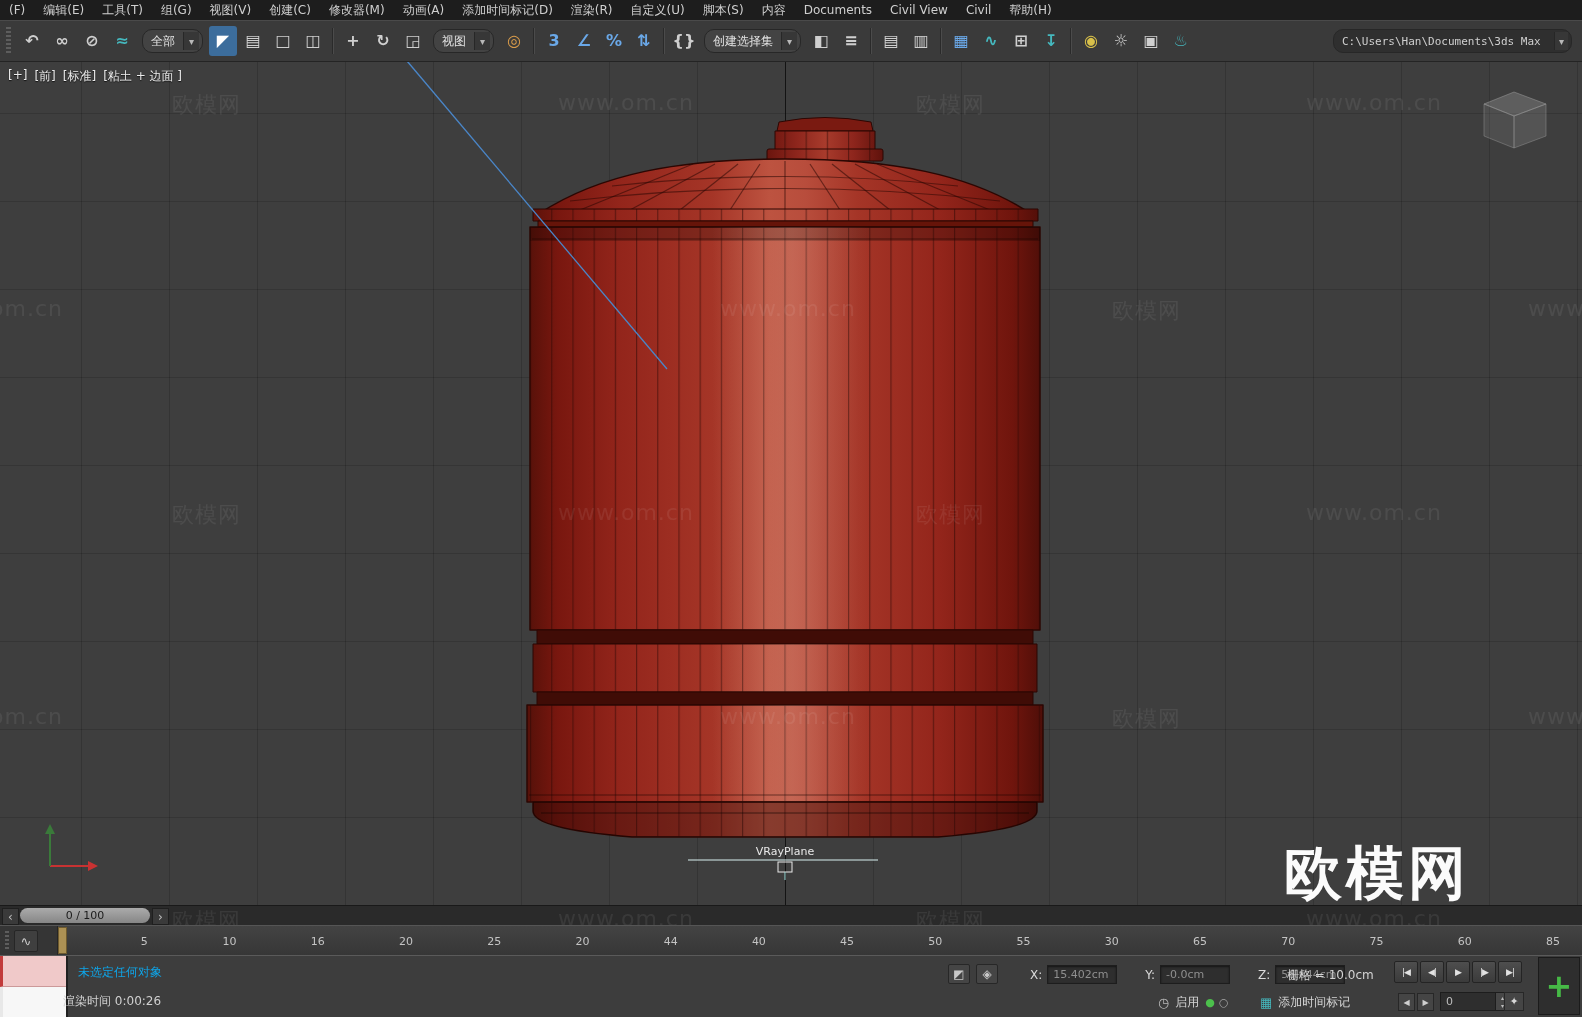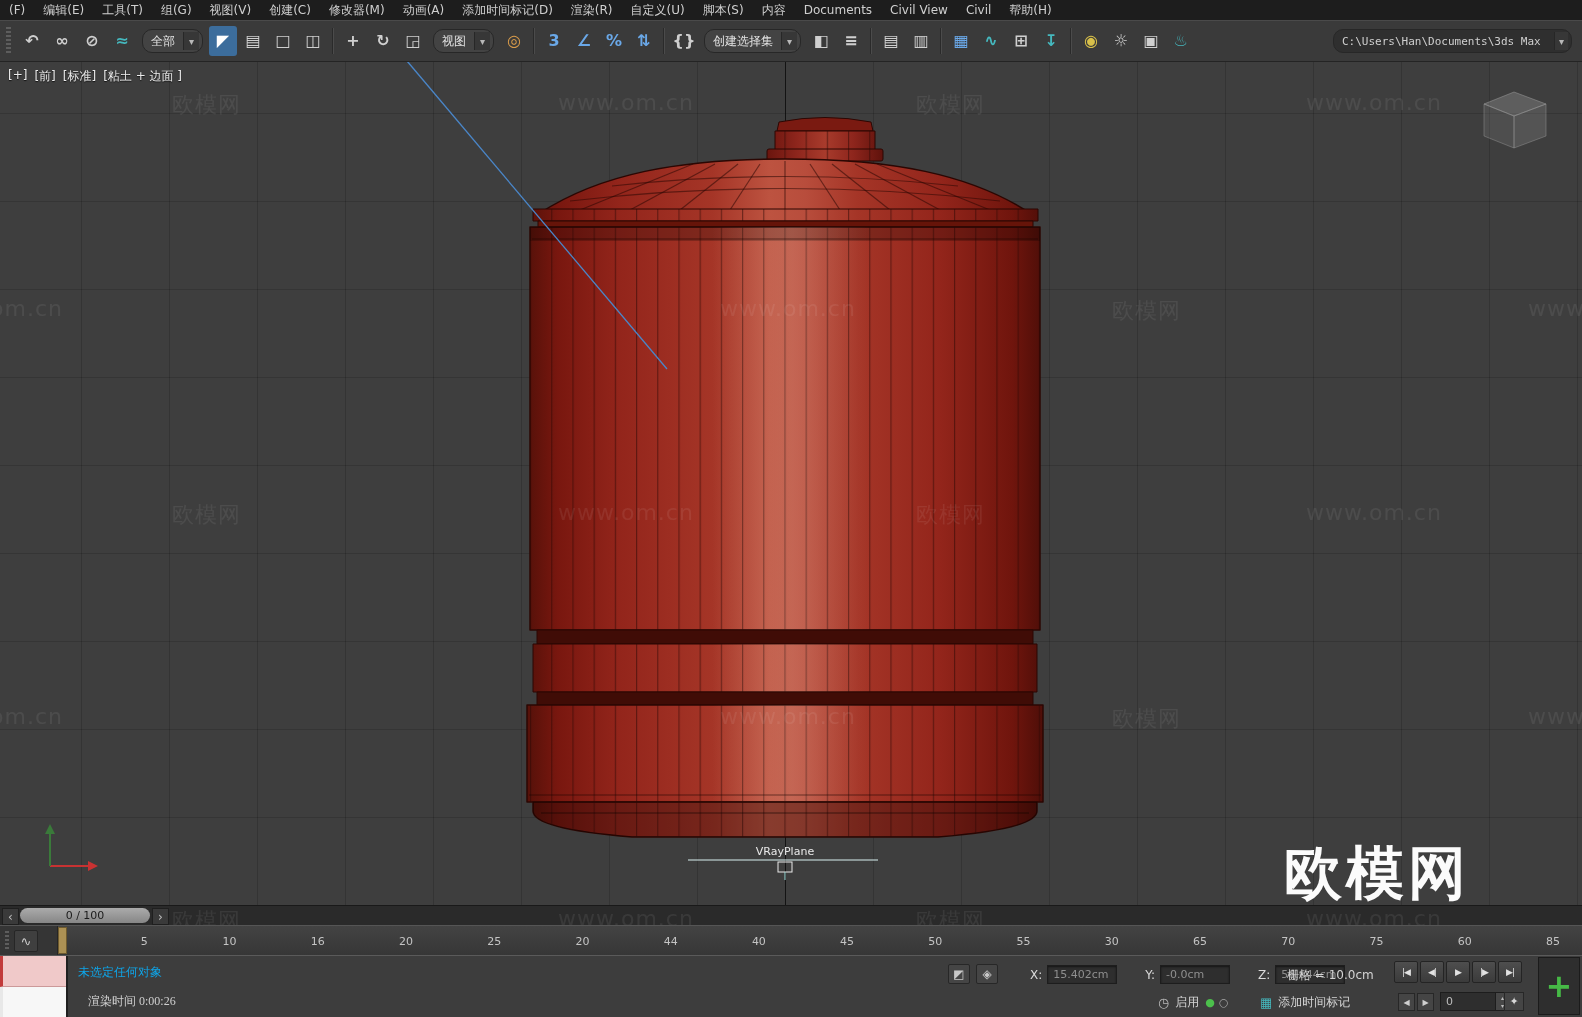--- a/index.html
+++ b/index.html
@@ -73,21 +73,21 @@
          align-items:center;padding:0 22px 0 0;font-size:11px;color:#c4c4c4;}
   .tick{min-width:8px;text-align:center;}
 
   
   .statusbar{position:absolute;top:955px;left:0;right:0;height:62px;background:#3d3d3d;
              border-top:1px solid #5a5a5a;z-index:10;font-size:12px;color:#d6d6d6;}
   .listener{position:absolute;left:0;top:0;width:66px;height:62px;border-right:2px solid #202020;}
   .listener .pink{height:30px;background:#f0c9c9;border-bottom:1px solid #c99;border-left:3px solid #c23b3b;}
   .listener .white{height:31px;background:#f7f7f7;border-left:3px solid #e8e8e8;}
   .sb-status{position:absolute;left:78px;top:8px;color:#0ea5e9;}
-  .sb-rtime{position:absolute;left:88px;top:37px;color:#d0d0d0;font-family:Liberation Serif, serif;}
+  .sb-rtime{position:absolute;left:63px;top:37px;color:#d0d0d0;}
   .sb-ico1{position:absolute;left:948px;top:8px;display:flex;gap:6px;}
   .sbtn{width:22px;height:20px;background:#454545;border:1px solid #272727;border-radius:2px;color:#c8c8c8;
         font-size:12px;display:flex;align-items:center;justify-content:center;padding:0;}
   .coords{position:absolute;left:1030px;top:9px;display:flex;align-items:center;gap:5px;}
   .coords .lbl{color:#dadada;font-size:12px;}
   .num-field{width:58px;height:17px;background:#2e2e2e;border:1px solid #1d1d1d;
              box-shadow:inset 0 1px 2px rgba(0,0,0,.55);color:#8f8f8f;font-size:11px;
              display:flex;align-items:center;padding:0 5px;margin-right:23px;white-space:nowrap;overflow:hidden;}
   .grid-lbl{position:absolute;left:1287px;top:11px;color:#d4d4d4;white-space:nowrap;}
   .transport{position:absolute;left:1394px;top:5px;display:flex;gap:2px;}

